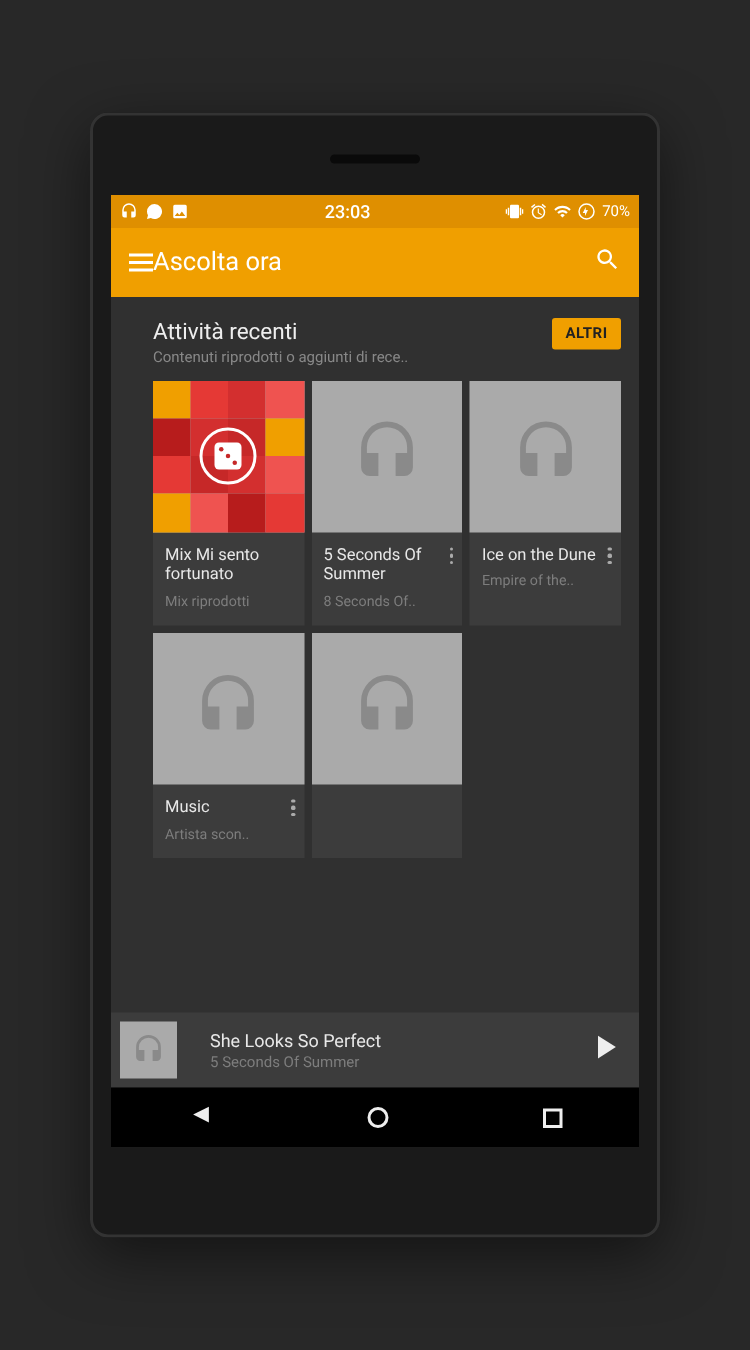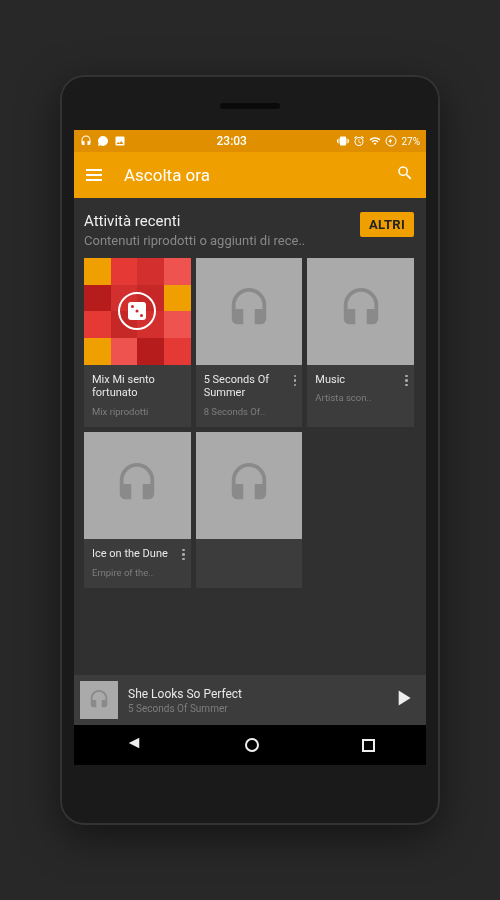--- a/index.html
+++ b/index.html
@@ -11,21 +11,21 @@
       overflow: hidden;
       display: flex;
       align-items: center;
       justify-content: center;
     }
     
     .phone {
       width: 380px;
       height: 750px;
       background: #1a1a1a;
-      border-radius: 24px;
+      border-radius: 12px;
       box-shadow: 0 12px 40px rgba(0,0,0,0.5), inset 0 0 0 2px #333;
       position: relative;
       padding: 55px 14px 60px 14px;
     }
     .earpiece {
       width: 60px; height: 6px; background: #0a0a0a;
       border-radius: 3px;
       position: absolute; top: 28px; left: 50%; transform: translateX(-50%);
     }
     .phone-brand {
@@ -55,34 +55,34 @@
     
     .app-bar {
       height: 46px;
       background: #f09f00;
       display: flex; align-items: center;
       padding: 0 12px;
       color: #fff;
     }
     .hamburger { display: flex; flex-direction: column; gap: 3px; cursor: pointer; }
     .hamburger span { display: block; width: 16px; height: 2px; background: #fff; }
-    .app-title { font-size: 17px; margin-left: 22px; font-weight: 400; flex: 1; }
+    .app-title { font-size: 17px; font-weight: 400; flex: 1; }
     .search svg { width: 18px; height: 18px; fill: #fff; }
     
     .content {
       flex: 1; overflow: hidden;
-      padding: 14px 12px 8px 10px;
+      padding: 14px 12px 8px 28px;
     }
     .section-header { display: flex; align-items: flex-start; margin-bottom: 10px; }
     .section-titles { flex: 1; }
     .section-title { color: #eee; font-size: 15px; font-weight: 400; }
-    .section-sub { color: #888; font-size: 13px; margin-top: 3px; }
+    .section-sub { color: #888; font-size: 10px; margin-top: 3px; }
     .pill-btn {
       background: #f09f00; color: #222;
-      font-size: 13px; font-weight: 700;
+      font-size: 10px; font-weight: 700;
       padding: 5px 9px; border-radius: 2px;
       cursor: pointer; letter-spacing: 0.3px;
     }
     .grid {
       display: grid;
       grid-template-columns: repeat(3, 1fr);
       gap: 5px;
     }
     .card {
       background: #3c3c3c;
@@ -136,21 +136,21 @@
     .kebab {
       position: absolute; top: 8px; right: 4px;
       display: flex; flex-direction: column; gap: 2px;
       cursor: pointer; padding: 2px;
     }
     .kebab span { width: 2.5px; height: 2.5px; background: #aaa; border-radius: 50%; }
     
     .now-playing {
       height: 50px; background: #3c3c3c;
       display: flex; align-items: center;
-      padding: 0 10px 0 6px; gap: 10px;
+      padding: 0 10px 0 6px; gap: 22px;
       cursor: pointer;
     }
     .np-art {
       width: 38px; height: 38px; background: #aaa;
       display: flex; align-items: center; justify-content: center;
     }
     .np-art svg { width: 22px; height: 22px; fill: #8a8a8a; }
     .np-text { flex: 1; }
     .np-title { color: #e8e8e8; font-size: 12px; }
     .np-artist { color: #7d7d7d; font-size: 10px; margin-top: 2px; }
@@ -206,21 +206,21 @@
             <svg viewBox="0 0 24 24">
               <path d="M1 9l2 2c4.97-4.97 13.03-4.97 18 0l2-2C16.93 2.93 7.07 2.93 1 9zm8 8l3 3 3-3a4.24 4.24 0 0 0-6 0zm-4-4l2 2a7.07 7.07 0 0 1 10 0l2-2a9.9 9.9 0 0 0-14 0z"></path>
             </svg>
           </span>
         <span class="sicon">
             <svg viewBox="0 0 24 24">
               <circle cx="12" cy="12" r="10" fill="none" stroke="#fff" stroke-width="2"></circle>
               <path d="M11 6l-4 8h3v4l4-8h-3z"></path>
             </svg>
           </span>
-        <span>27%</span>
+        <span>70%</span>
       </div>
     </div>
 
     <div class="app-bar">
       <div class="hamburger">
         <span></span>
           <span></span>
           <span></span>
       </div>
       <div class="app-title">Ascolta ora</div>
@@ -288,38 +288,38 @@
               </div>
             </div>
           </div>
           <div class="card">
             <div class="card-art">
               <div class="headphone-ph"><svg viewBox="0 0 24 24">
                   <path d="M12 1a9 9 0 0 0-9 9v7a3 3 0 0 0 3 3h3v-8H5v-2a7 7 0 0 1 14 0v2h-4v8h3a3 3 0 0 0 3-3v-7a9 9 0 0 0-9-9z"></path>
                 </svg></div>
             </div>
             <div class="card-info">
-              <div class="card-title">Music</div>
-              <div class="card-sub">Artista scon..</div>
+              <div class="card-title">Ice on the Dune</div>
+              <div class="card-sub">Empire of the..</div>
               <div class="kebab">
                 <span></span>
                 <span></span>
                 <span></span>
               </div>
             </div>
           </div>
           <div class="card">
             <div class="card-art">
               <div class="headphone-ph"><svg viewBox="0 0 24 24">
                   <path d="M12 1a9 9 0 0 0-9 9v7a3 3 0 0 0 3 3h3v-8H5v-2a7 7 0 0 1 14 0v2h-4v8h3a3 3 0 0 0 3-3v-7a9 9 0 0 0-9-9z"></path>
                 </svg></div>
             </div>
             <div class="card-info">
-              <div class="card-title">Ice on the Dune</div>
-              <div class="card-sub">Empire of the..</div>
+              <div class="card-title">Music</div>
+              <div class="card-sub">Artista scon..</div>
               <div class="kebab">
                 <span></span>
                 <span></span>
                 <span></span>
               </div>
             </div>
           </div>
           <div class="card">
             <div class="card-art">
               <div class="headphone-ph"><svg viewBox="0 0 24 24">

